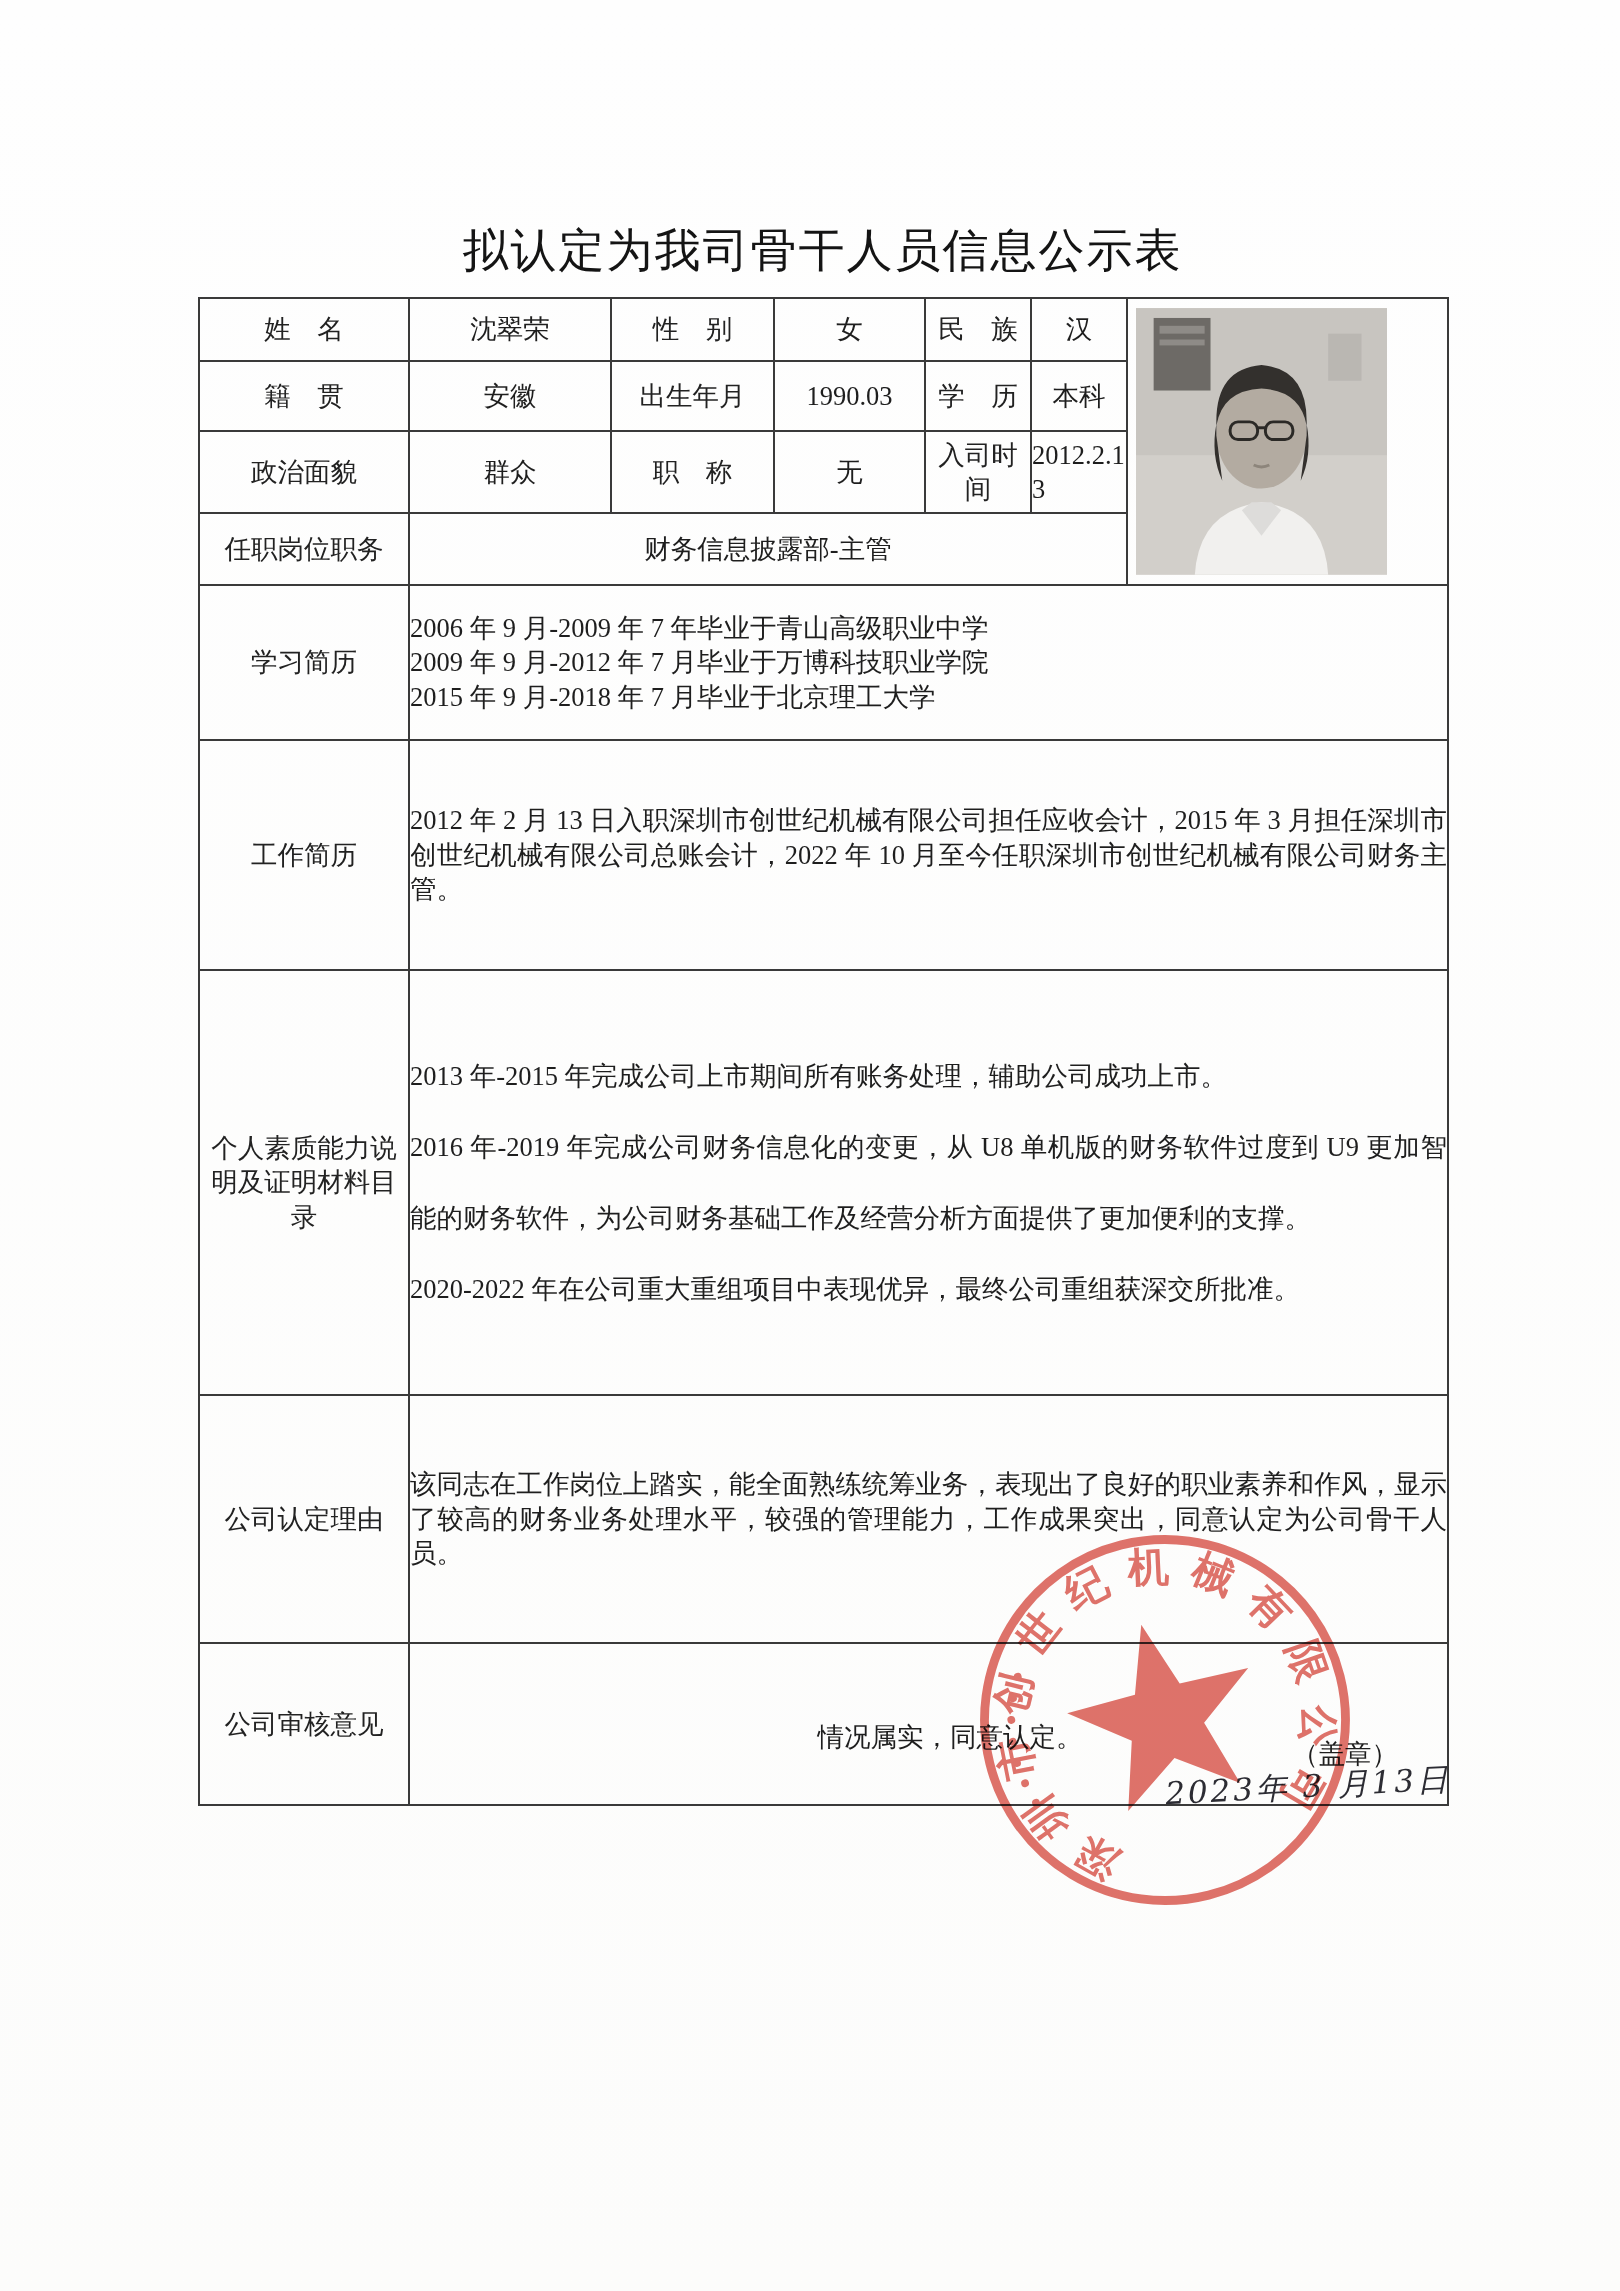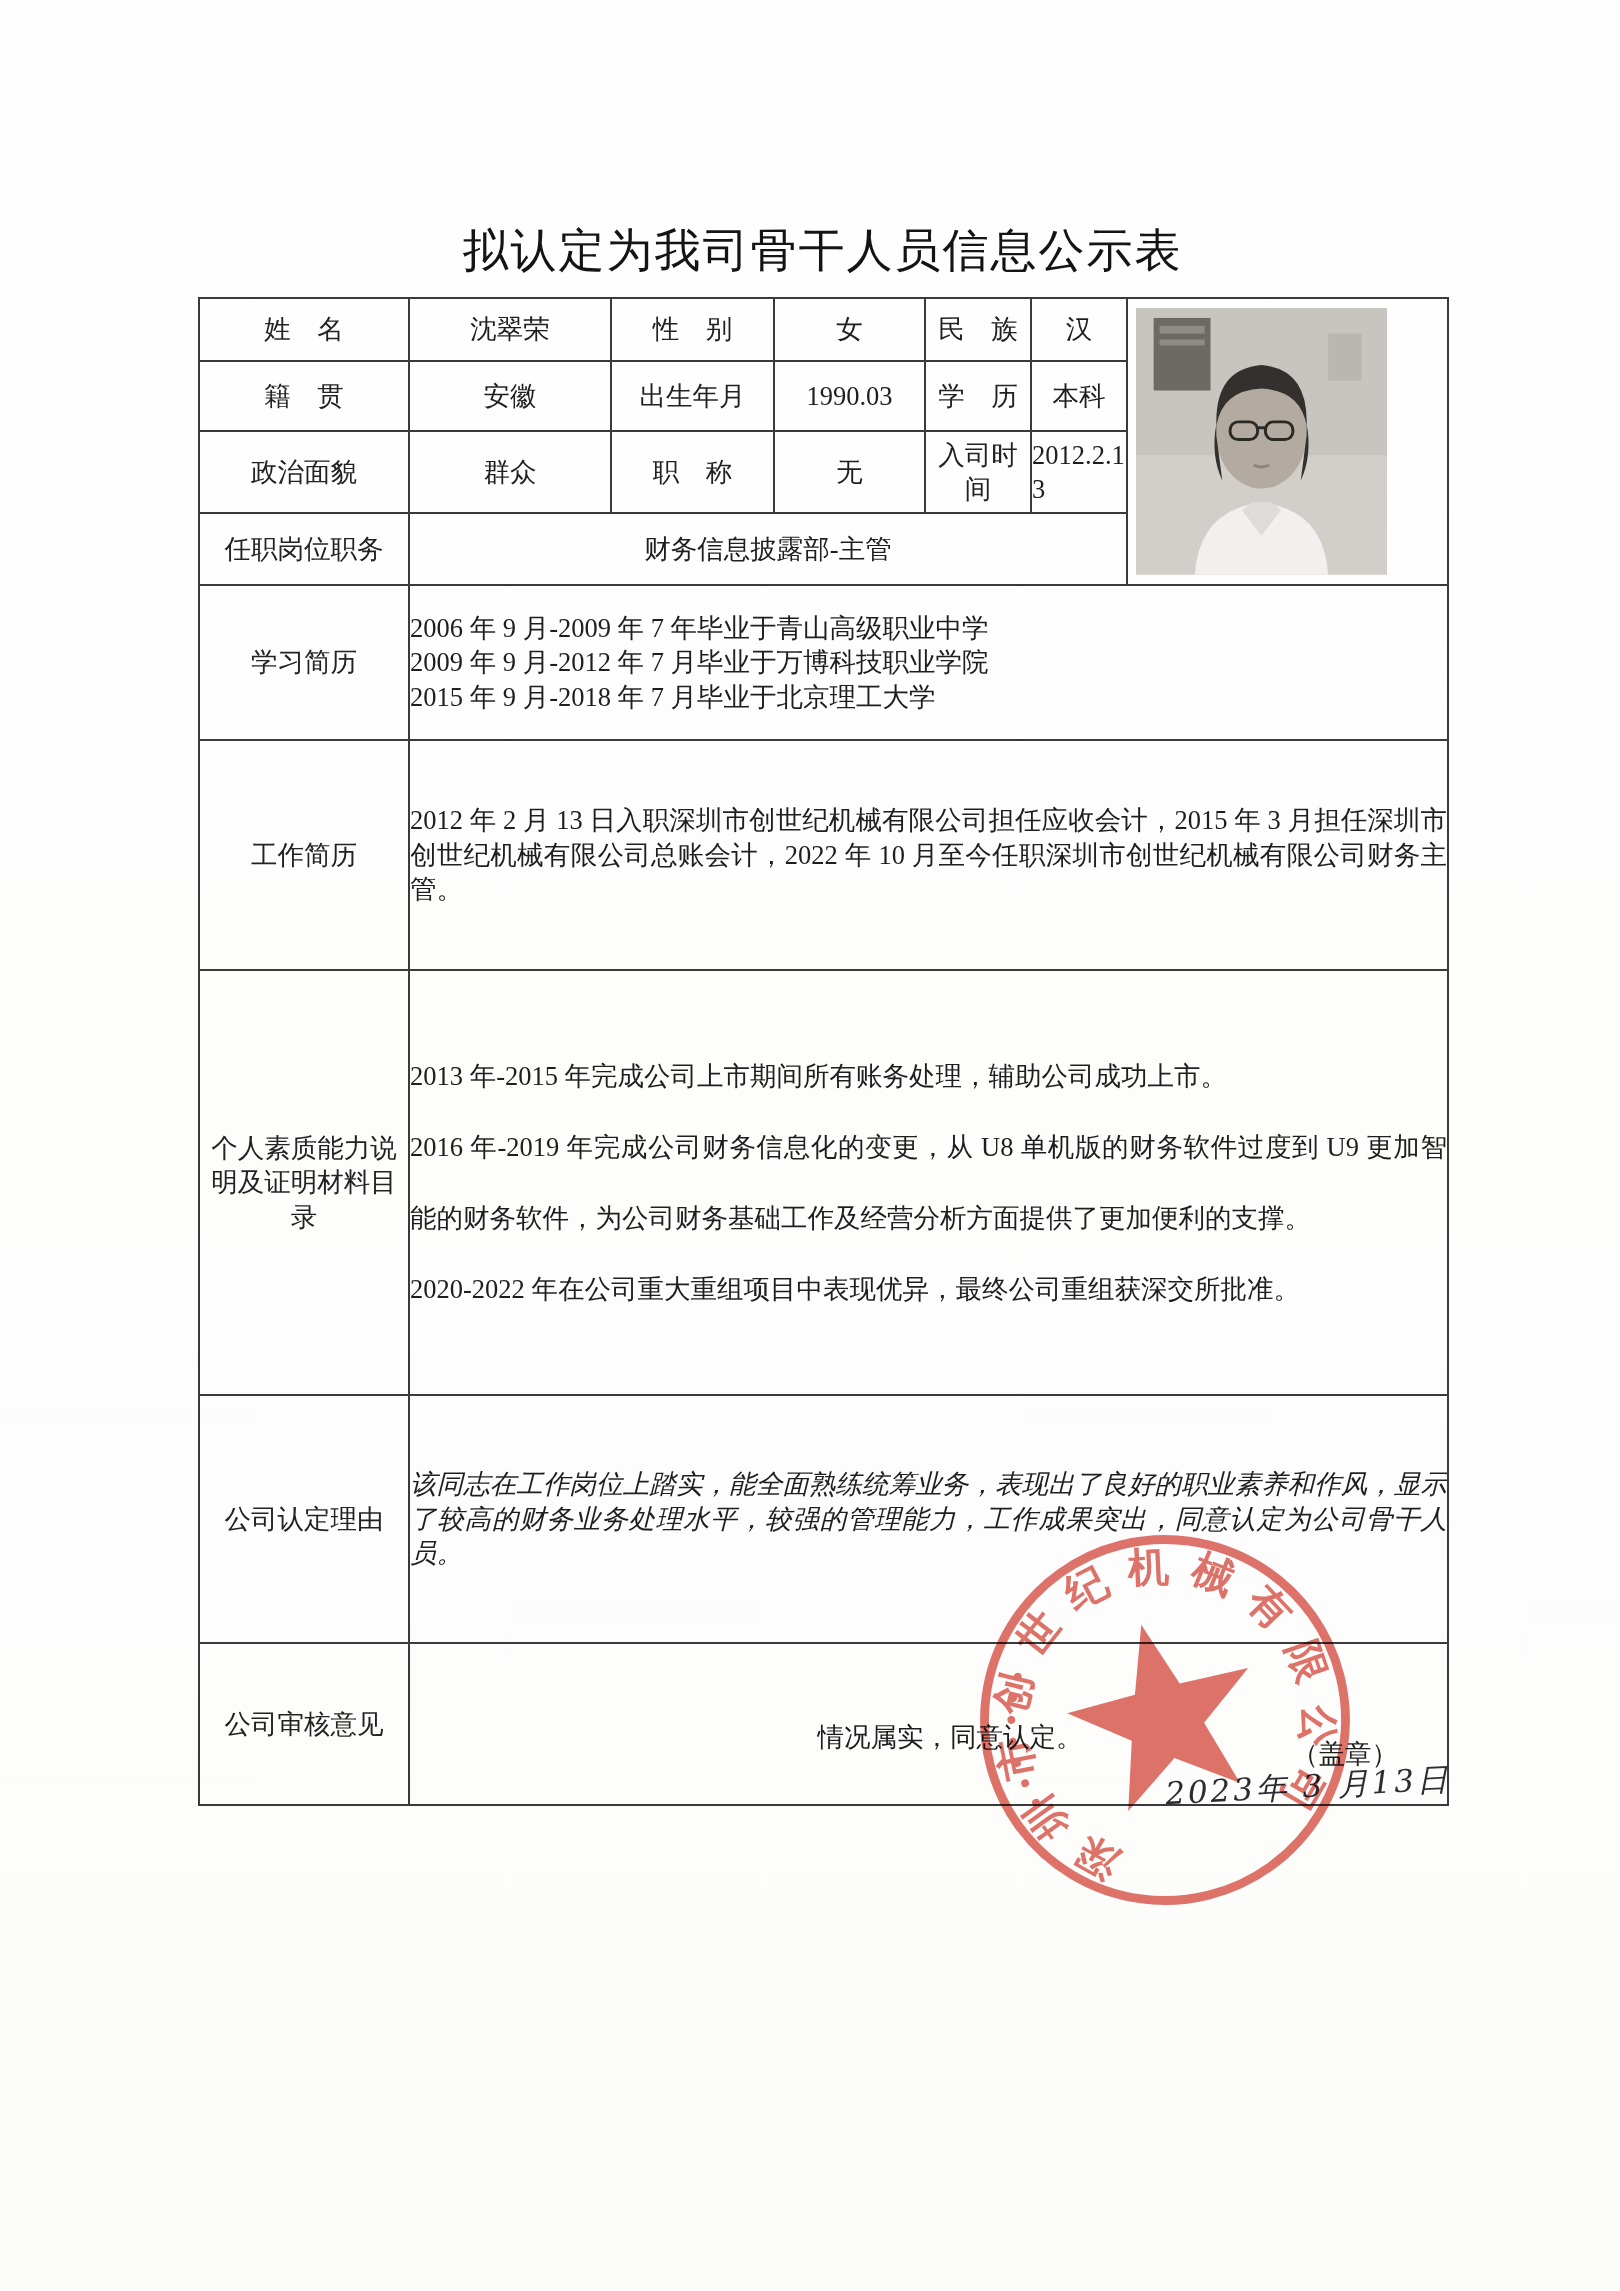--- a/index.html
+++ b/index.html
@@ -26,21 +26,21 @@
     overflow:hidden;
   }
   td.lbl{text-align:center;color:#222;}
   td.val{text-align:center;}
   td.join-val{word-break:break-all;line-height:31px;text-align:left;padding:2px 3.9px;font-size:26.5px;}
   td.photo-cell{vertical-align:middle;}
   .study-content{padding:5.9px 13.7px;line-height:49px;text-align:left;}
   .work-content{padding:3.9px 17.6px 0 17.6px;line-height:75px;text-align:justify;border-radius:32px;}
   .quality-content{padding:2px 17.6px 0 17.6px;}
   .quality-content div{line-height:71px;text-align:justify;}
-  .reason-content{padding:33px 17.6px 0 17.6px;line-height:49px;text-align:justify;vertical-align:top;font-style:italic;}
+  .reason-content{padding:33px 17.6px 0 17.6px;line-height:49px;text-align:justify;vertical-align:top;}
   td.review-cell{position:relative;vertical-align:top;}
   .review-text{margin-top:27.4px;text-align:center;margin-left:43px;}
   .seal-hint{position:absolute;left:882px;top:93px;font-size:26.5px;}
   .hand-date{
     position:absolute;left:755px;top:116px;width:510px;
     font-size:31px;font-style:italic;
     font-family:"DejaVu Serif",serif;
     transform:rotate(-3deg);color:#2c2c33;letter-spacing:2.9px;
   }
   .quality-lbl{padding:0 19.6px;}

